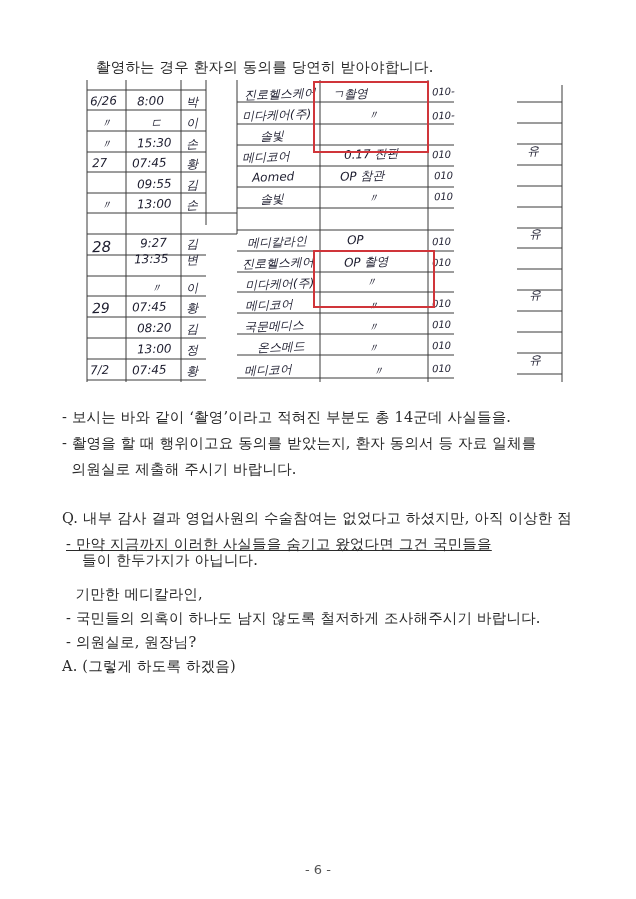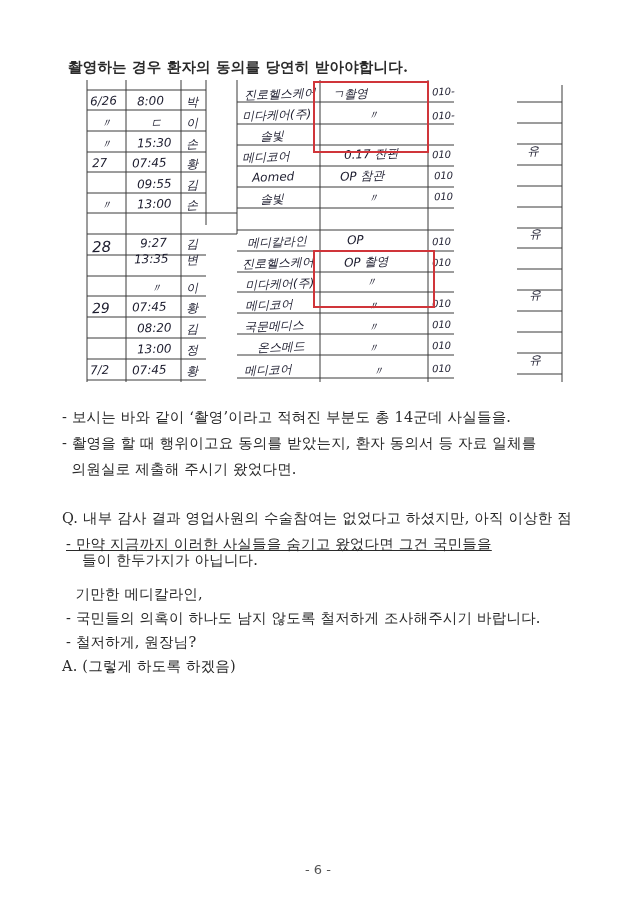--- a/index.html
+++ b/index.html
@@ -10,21 +10,21 @@
   .scan svg { position: absolute; left: 0; top: 0; }
   .hw { position: absolute; font-family: "DejaVu Sans", sans-serif; font-size: 12px; color: #1c1c2e;
         font-style: italic; white-space: nowrap; transform: rotate(-2deg); }
   .redbox { position: absolute; border: 2px solid #d0353a; box-sizing: border-box; }
   .footer { position: absolute; left: 0; width: 636px; top: 862px; text-align: center;
             font-size: 13px; color: #555; font-family: "DejaVu Sans", sans-serif; }
 </style>
 </head>
 <body>
 
-<div class="line" style="left:68px; top:58px;font-weight:bold;">촬영하는 경우 환자의 동의를 당연히 받아야합니다.</div>
+<div class="line" style="left:96px; top:58px;">촬영하는 경우 환자의 동의를 당연히 받아야합니다.</div>
 
 <div class="scan">
   <svg width="490" height="302" viewBox="0 0 490 302">
     <g stroke="#3a3a3a" stroke-width="1" fill="none">
 
       <line x1="5" y1="0" x2="5" y2="302"></line>
       <line x1="44" y1="0" x2="44" y2="302"></line>
       <line x1="99" y1="0" x2="99" y2="302"></line>
       <line x1="124" y1="0" x2="124" y2="145"></line>
 
@@ -157,25 +157,25 @@
   <div class="hw" style="left:447px; top:146px;">유</div>
   <div class="hw" style="left:447px; top:207px;">유</div>
   <div class="hw" style="left:447px; top:272px;">유</div>
 
   <div class="redbox" style="left:231px; top:1px; width:116px; height:72px;"></div>
   <div class="redbox" style="left:231px; top:170px; width:122px; height:58px;"></div>
 </div>
 
 <div class="line" style="left:62px; top:408px;">- 보시는 바와 같이 ‘촬영’이라고 적혀진 부분도 총 14군데 사실들을.</div>
 <div class="line" style="left:62px; top:434px;">- 촬영을 할 때 행위이고요 동의를 받았는지, 환자 동의서 등 자료 일체를</div>
-<div class="line" style="left:62px; top:460px; white-space:pre;">  의원실로 제출해 주시기 왔었다면.</div>
+<div class="line" style="left:62px; top:460px; white-space:pre;">  의원실로 제출해 주시기 바랍니다.</div>
 
 <div class="line" style="left:62px; top:509px;">Q. 내부 감사 결과 영업사원의 수술참여는 없었다고 하셨지만, 아직 이상한 점</div>
 <div class="line" style="left:82px; top:535px;margin-top:16px;">들이 한두가지가 아닙니다.</div>
 
 <div class="line" style="left:66px; top:535px;text-decoration:underline;">- 만약 지금까지 이러한 사실들을 숨기고 왔었다면 그건 국민들을</div>
 <div class="line" style="left:66px; top:585px; white-space:pre;">  기만한 메디칼라인,</div>
 <div class="line" style="left:66px; top:609px;">- 국민들의 의혹이 하나도 남지 않도록 철저하게 조사해주시기 바랍니다.</div>
-<div class="line" style="left:66px; top:633px;">- 철저하게, 원장님?</div>
+<div class="line" style="left:66px; top:633px;">- 의원실로, 원장님?</div>
 
 <div class="line" style="left:62px; top:657px;text-align:right;">A. (그렇게 하도록 하겠음)</div>
 
 <div class="footer">- 6 -</div>
 
 </body></html>

